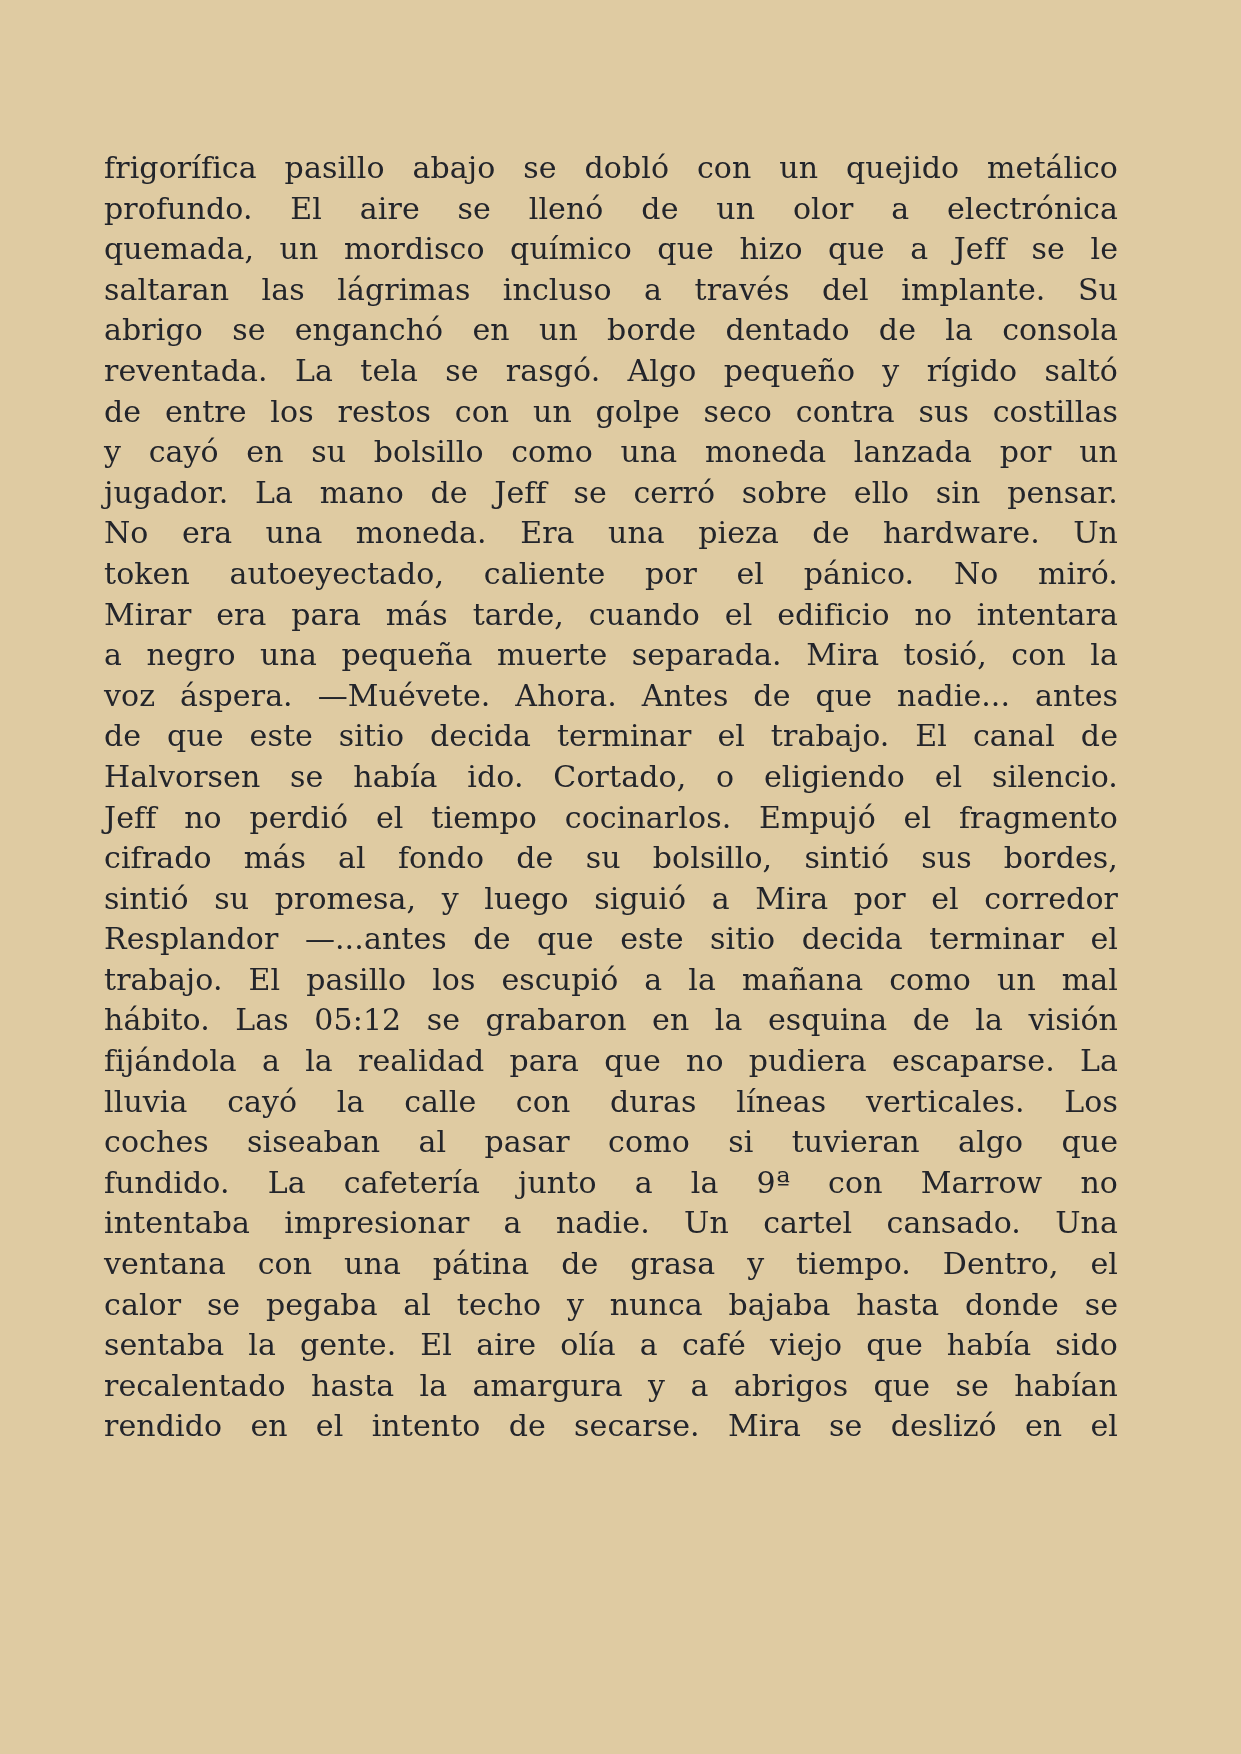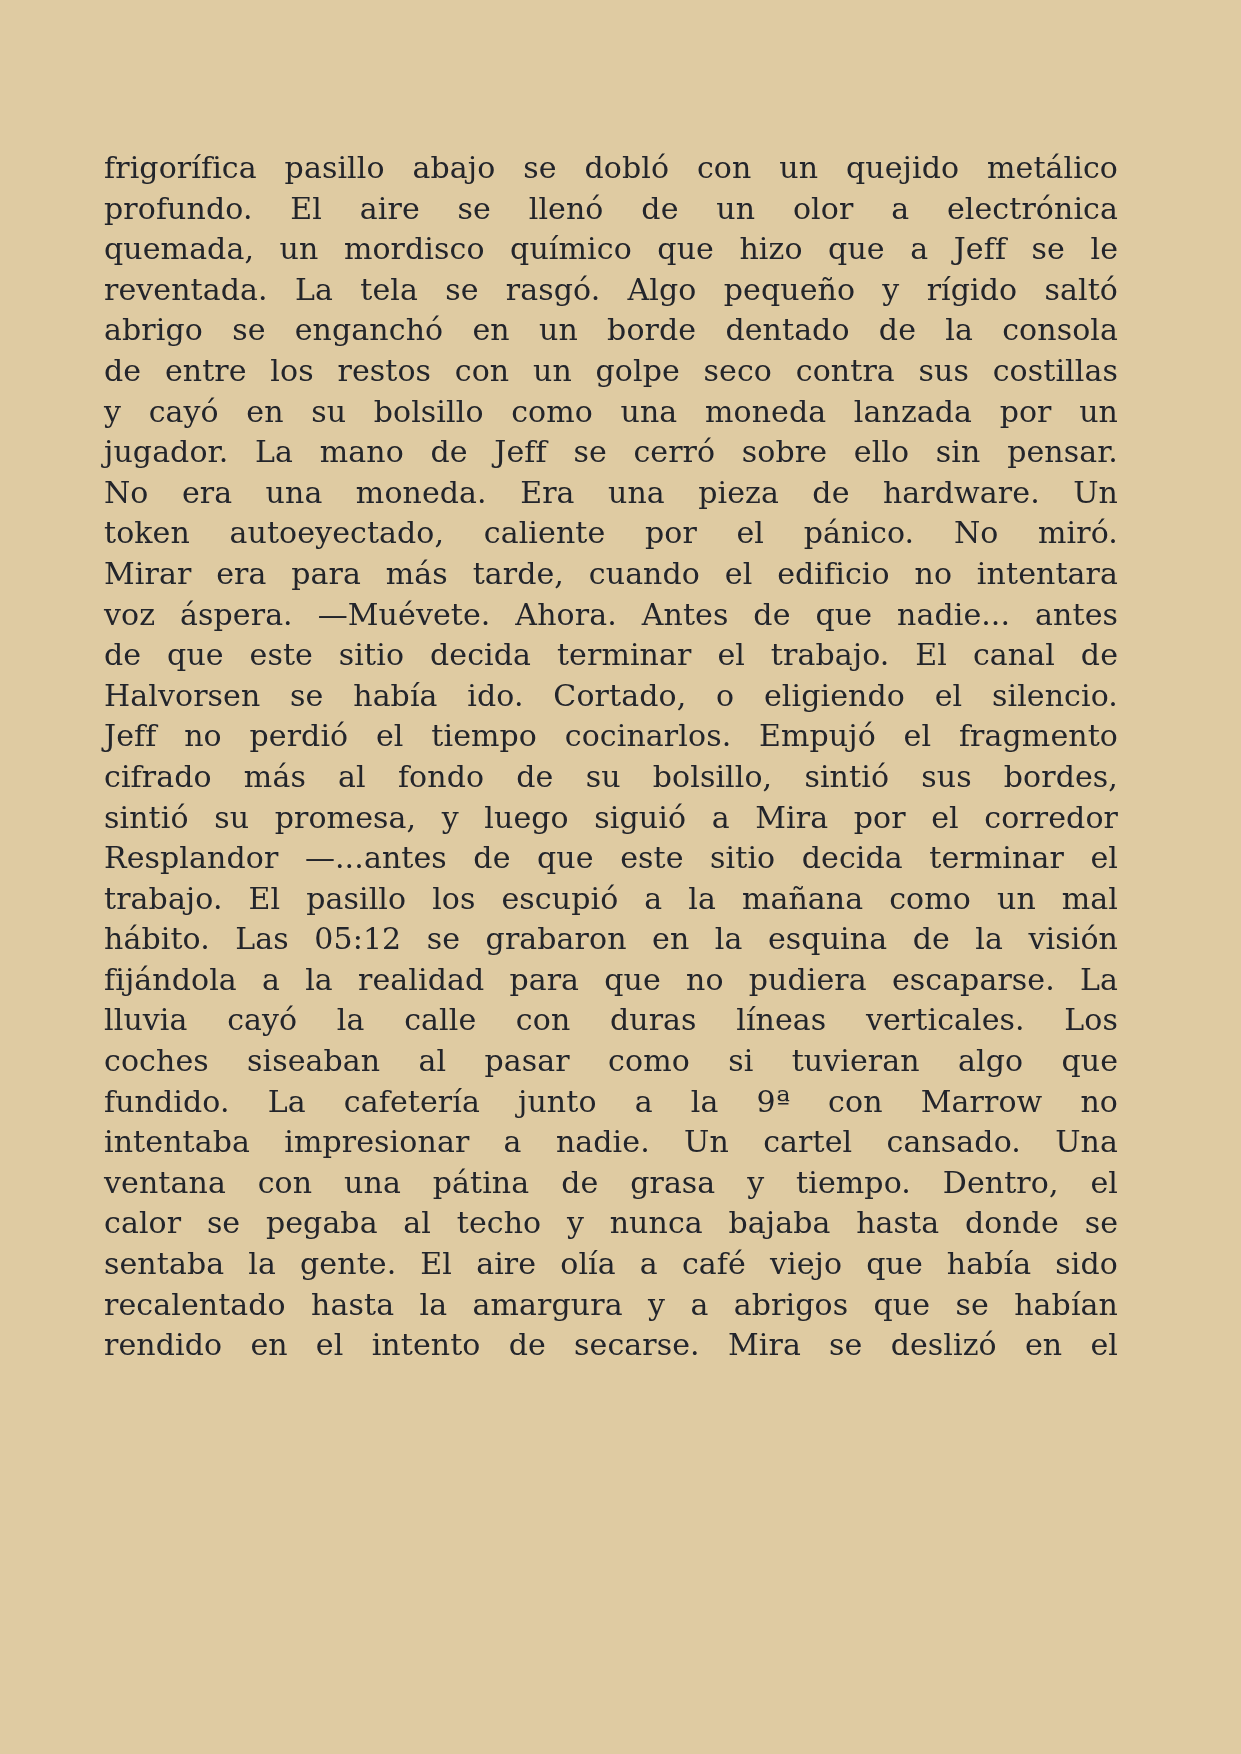--- a/index.html
+++ b/index.html
@@ -37,28 +37,30 @@
   }
 </style>
 </head>
 <body>
 
 <div class="page">
   <div class="text-block">
       <div class="line">frigorífica pasillo abajo se dobló con un quejido metálico</div>
       <div class="line">profundo. El aire se llenó de un olor a electrónica</div>
       <div class="line">quemada, un mordisco químico que hizo que a Jeff se le</div>
+      <div class="line">saltaran las lágrimas incluso a través del implante. Su</div>
+      <div class="line">abrigo se enganchó en un borde dentado de la consola</div>
       <div class="line">reventada. La tela se rasgó. Algo pequeño y rígido saltó</div>
-      <div class="line">abrigo se enganchó en un borde dentado de la consola</div>
       <div class="line">de entre los restos con un golpe seco contra sus costillas</div>
       <div class="line">y cayó en su bolsillo como una moneda lanzada por un</div>
       <div class="line">jugador. La mano de Jeff se cerró sobre ello sin pensar.</div>
       <div class="line">No era una moneda. Era una pieza de hardware. Un</div>
       <div class="line">token autoeyectado, caliente por el pánico. No miró.</div>
       <div class="line">Mirar era para más tarde, cuando el edificio no intentara</div>
+      <div class="line">a negro una pequeña muerte separada. Mira tosió, con la</div>
       <div class="line">voz áspera. —Muévete. Ahora. Antes de que nadie... antes</div>
       <div class="line">de que este sitio decida terminar el trabajo. El canal de</div>
       <div class="line">Halvorsen se había ido. Cortado, o eligiendo el silencio.</div>
       <div class="line">Jeff no perdió el tiempo cocinarlos. Empujó el fragmento</div>
       <div class="line">cifrado más al fondo de su bolsillo, sintió sus bordes,</div>
       <div class="line">sintió su promesa, y luego siguió a Mira por el corredor</div>
       <div class="line">Resplandor —...antes de que este sitio decida terminar el</div>
       <div class="line">trabajo. El pasillo los escupió a la mañana como un mal</div>
       <div class="line">hábito. Las 05:12 se grabaron en la esquina de la visión</div>
       <div class="line">fijándola a la realidad para que no pudiera escaparse. La</div>

